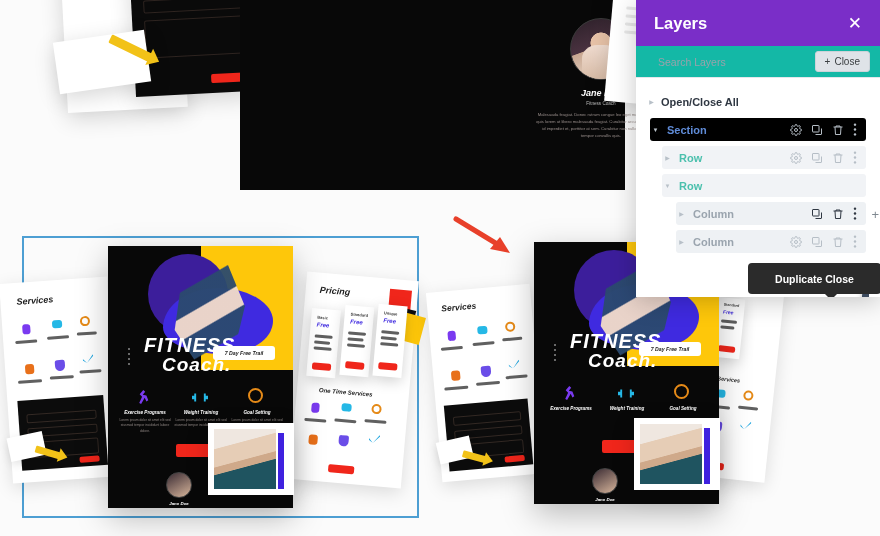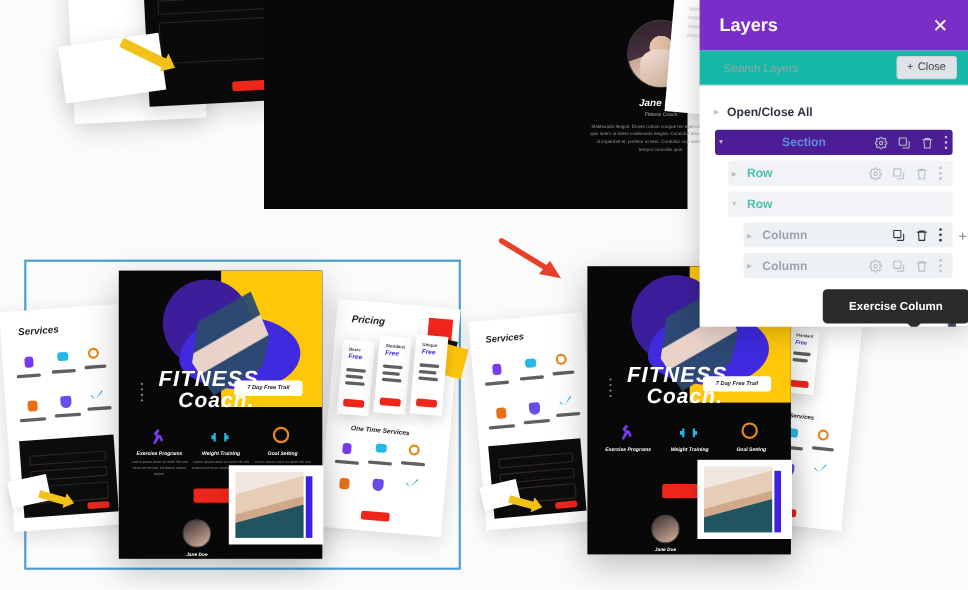--- a/index.html
+++ b/index.html
@@ -128,21 +128,21 @@
     border-radius:3px; position:relative;
   }
   .lrow .tri { width:11px; flex:0 0 11px; text-align:center; font-size:6px; color:#b8c0c8; cursor:pointer; }
   .lrow .lbl { font-size:11px; font-weight:700; white-space:nowrap; }
   .lrow .acts { margin-left:auto; display:flex; align-items:center; gap:9px; padding-right:9px; }
   .lrow .acts svg { display:block; }
 
   .row-openclose { background:transparent; margin-left:10px; }
   .row-openclose .lbl { color:#2f3742; }
 
-  .row-section { background:#4c1d95;gap:44px; }
+  .row-section { background:#000000; }
   .row-section .lbl { color:#5f8bd7; }
 
   .row-row { background:#f1f3f6; margin-left:26px; }
   .row-row .lbl { color:#4bc0ad; }
 
   .row-col { background:#eef1f4; margin-left:40px; }
   .row-col .lbl { color:#9aa4ae; font-weight:700; }
 
   .plus-ico { position:absolute; right:-13px; top:5px; color:#7f8890; font-size:13px; font-weight:400; }
 
@@ -535,21 +535,21 @@
               <path d="M3 6h18M8 6V4h8v2M6 6l1 15h10l1-15"></path>
             </svg>
           <svg width="4" height="13" viewBox="0 0 4 16" fill="#b6bec6">
               <circle cx="2" cy="2" r="1.5"></circle>
               <circle cx="2" cy="8" r="1.5"></circle>
               <circle cx="2" cy="14" r="1.5"></circle>
             </svg>
         </span>
       </div>
 
-      <div class="tooltip">Exercise Column</div>
+      <div class="tooltip">Duplicate Close</div>
 
       <div class="marker">
         <svg width="52" height="31" viewBox="0 0 52 31">
           <path d="M4 15 C4 6 12 1 24 1 L44 11 C48 13 48 18 44 20 L24 30 C12 30 4 24 4 15 Z" fill="#ef3b2f"></path>
         </svg>
         <span class="num">1</span>
       </div>
 
       <svg class="red-arrow-sm" viewBox="0 0 30 22">
         <line x1="2" y1="3" x2="19" y2="15" stroke="#ef3b2f" stroke-width="4" stroke-linecap="round"></line>

